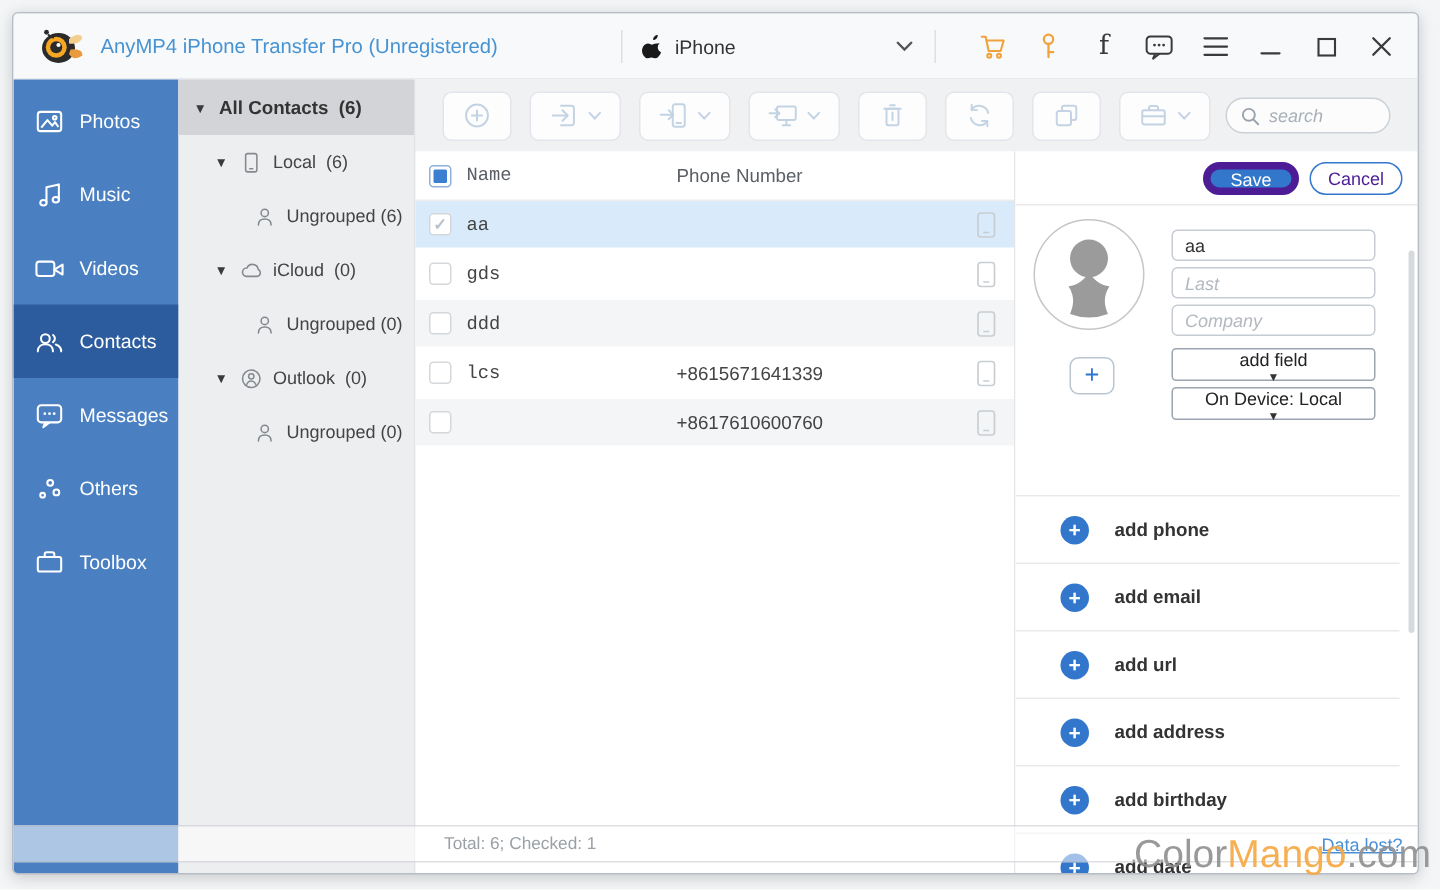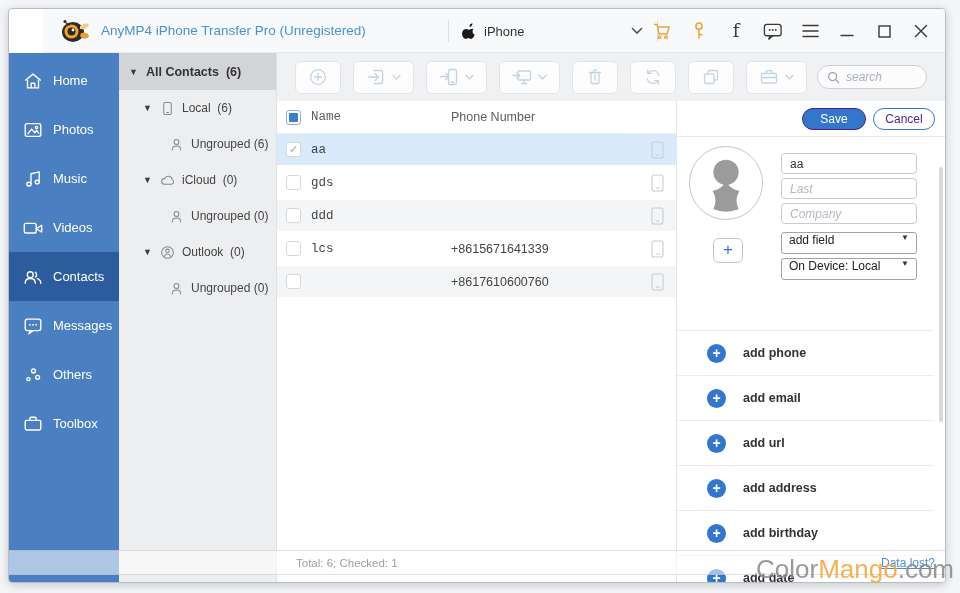--- a/index.html
+++ b/index.html
@@ -5,21 +5,21 @@
   * { box-sizing: border-box; margin: 0; padding: 0; }
   html,body { width:960px; height:593px; }
   body {
     background:#f4f5f6;
     font-family:"Liberation Sans", sans-serif;
     position:relative; overflow:hidden;
   }
   .window {
     position:absolute; left:8px; top:8px; width:938px; height:575px;
     background:#fff; border:1px solid #b6bdc9; border-radius:4px;
-    box-shadow:0 2px 10px rgba(0,0,0,0.18); overflow:hidden;padding-left:34px;
+    box-shadow:0 2px 10px rgba(0,0,0,0.18); overflow:hidden;
   }
   
   .titlebar { position:relative; height:44px; background:#f8f9fa; border-bottom:1px solid #e7e9eb; display:flex; align-items:center; }
   .logo { margin-left:16px; width:32px; height:28px; flex:0 0 auto; }
   .app-title { margin-left:10px; font-size:13.5px; color:#4793d2; }
   .device-selector { position:absolute; left:405px; top:0; height:44px; display:flex; align-items:center; cursor:pointer; }
   .tb-sep { width:1px; height:22px; background:#dcdfe3; }
   .device-inner { display:flex; align-items:center; width:208px; padding-left:13px; }
   .device-label { margin-left:8px; font-size:13px; color:#333; }
   .device-caret { margin-left:auto; margin-right:14px; }
@@ -60,28 +60,28 @@
   .col-name { margin-left:10px; width:140px;font-family:Liberation Mono, monospace; }
   .col-phone { flex:1; }
   .row { height:31px; margin-bottom:2px; font-size:12.5px; color:#444; }
   .row.striped { background:#f4f5f6; }
   .row.selected { background:#d9eafa; }
   .redacted { width:42px; height:13px; background:#c7c9cc; border-radius:3px; }
   .devicon { width:13px; height:18px; flex:0 0 auto; }
   
   .right-panel { flex:1; background:#fff; position:relative; }
   .action-bar { height:36px; border-bottom:1px solid #e9e9e9; display:flex; align-items:center; justify-content:flex-end; padding-right:10px; gap:7px; }
-  .btn-save { width:64px; height:22px; border-radius:11px; background:#3377cc; color:#fff; font-size:12px; border:1px solid #4c1d95; cursor:pointer; font-family:"Liberation Sans",sans-serif; }
+  .btn-save { width:64px; height:22px; border-radius:11px; background:#3377cc; color:#fff; font-size:12px; border:5px solid #4c1d95; cursor:pointer; font-family:"Liberation Sans",sans-serif; }
   .btn-cancel { width:62px; height:22px; border-radius:11px; background:#fff; color:#4c1d95; border:1px solid #3377cc; font-size:12px; cursor:pointer; font-family:Liberation Sans, sans-serif; }
   .avatar { position:absolute; left:12px; top:45px; width:74px; height:74px; border-radius:50%; border:1px solid #c6c6c6; background:#fff; overflow:hidden; }
   .add-avatar-btn { position:absolute; left:36px; top:137px; width:30px; height:25px; border:1px solid #b9c6d2; border-radius:6px; background:#fff; color:#3377cc; font-size:17px; line-height:22px; text-align:center; cursor:pointer; }
   .fields { position:absolute; left:104px; top:52px; width:136px; display:flex; flex-direction:column; gap:4px; }
   .field-input { height:21px; border:1px solid #c6ccd2; border-radius:4px; padding:0 8px; font-size:12px; color:#333; width:100%; font-family:"Liberation Sans",sans-serif; outline:none; }
   .field-input::placeholder { font-style:italic; color:#b3b9bf; }
-  .dropdown { height:22px; border:1px solid #9aa5b0; border-radius:3px; display:flex; align-items:flex-start; justify-content:space-between; padding:0 7px; font-size:12px; color:#222; background:#fff; cursor:pointer; }
+  .dropdown { height:22px; border:1px solid #9aa5b0; border-radius:3px; display:flex; align-items:center; justify-content:space-between; padding:0 7px; font-size:12px; color:#222; background:#fff; cursor:pointer;flex-direction:column; }
   .dd-caret { font-size:8px; color:#333; }
   .add-list { position:absolute; top:229px; left:0; right:12px; }
   .add-row { height:45px; display:flex; align-items:center; padding-left:30px; gap:17px; border-top:1px solid #e9eaeb; cursor:pointer; }
   .add-plus { width:19px; height:19px; border-radius:50%; background:#3377cc; color:#fff; display:flex; align-items:center; justify-content:center; font-size:14px; font-weight:bold; flex:0 0 auto; }
   .add-label { font-size:12.5px; font-weight:bold; color:#333; }
   .scroll-thumb { position:absolute; right:2px; top:66px; width:4px; height:255px; background:#d6dadd; border-radius:2px; cursor:pointer; }
   
   .statusbar { position:absolute; left:0; right:0; bottom:7px; height:25px; background:rgba(255,255,255,0.55); border-top:1px solid rgba(170,175,182,0.4); border-bottom:1px solid rgba(170,175,182,0.4); z-index:20; display:flex; align-items:center; }
   .status-text { margin-left:287px; font-size:11.5px; color:#9aa0a6; }
   .data-lost { margin-left:auto; margin-right:10px; font-size:12px; color:#4a90d9; text-decoration:underline; cursor:pointer; }
@@ -182,30 +182,20 @@
             </g>
           </svg>
       </span>
     </div>
   </div>
 
   <div class="sidebar">
     <div class="side-item">
       <svg class="side-icon" viewBox="0 0 24 24">
           <g stroke="#fff" stroke-width="1.5" fill="none" stroke-linejoin="round">
-            <path d="M3.5 11.5 L12 4.5 L20.5 11.5"></path>
-            <path d="M6 10.5 V19.5 H18 V10.5"></path>
-            <path d="M10 19.5 v-5 h4 v5"></path>
-          </g>
-        </svg>
-      <span>Home</span>
-    </div>
-    <div class="side-item">
-      <svg class="side-icon" viewBox="0 0 24 24">
-          <g stroke="#fff" stroke-width="1.5" fill="none" stroke-linejoin="round">
             <rect x="3.5" y="5" width="17" height="14" rx="2"></rect>
             <path d="M6 16.5 l4.5-5.5 3.5 4 2-2.5 2.5 3.5"></path>
             <circle cx="15.8" cy="9.3" r="1.3"></circle>
           </g>
         </svg>
       <span>Photos</span>
     </div>
     <div class="side-item">
       <svg class="side-icon" viewBox="0 0 24 24">
           <g stroke="#fff" stroke-width="1.5" fill="none" stroke-linejoin="round">

